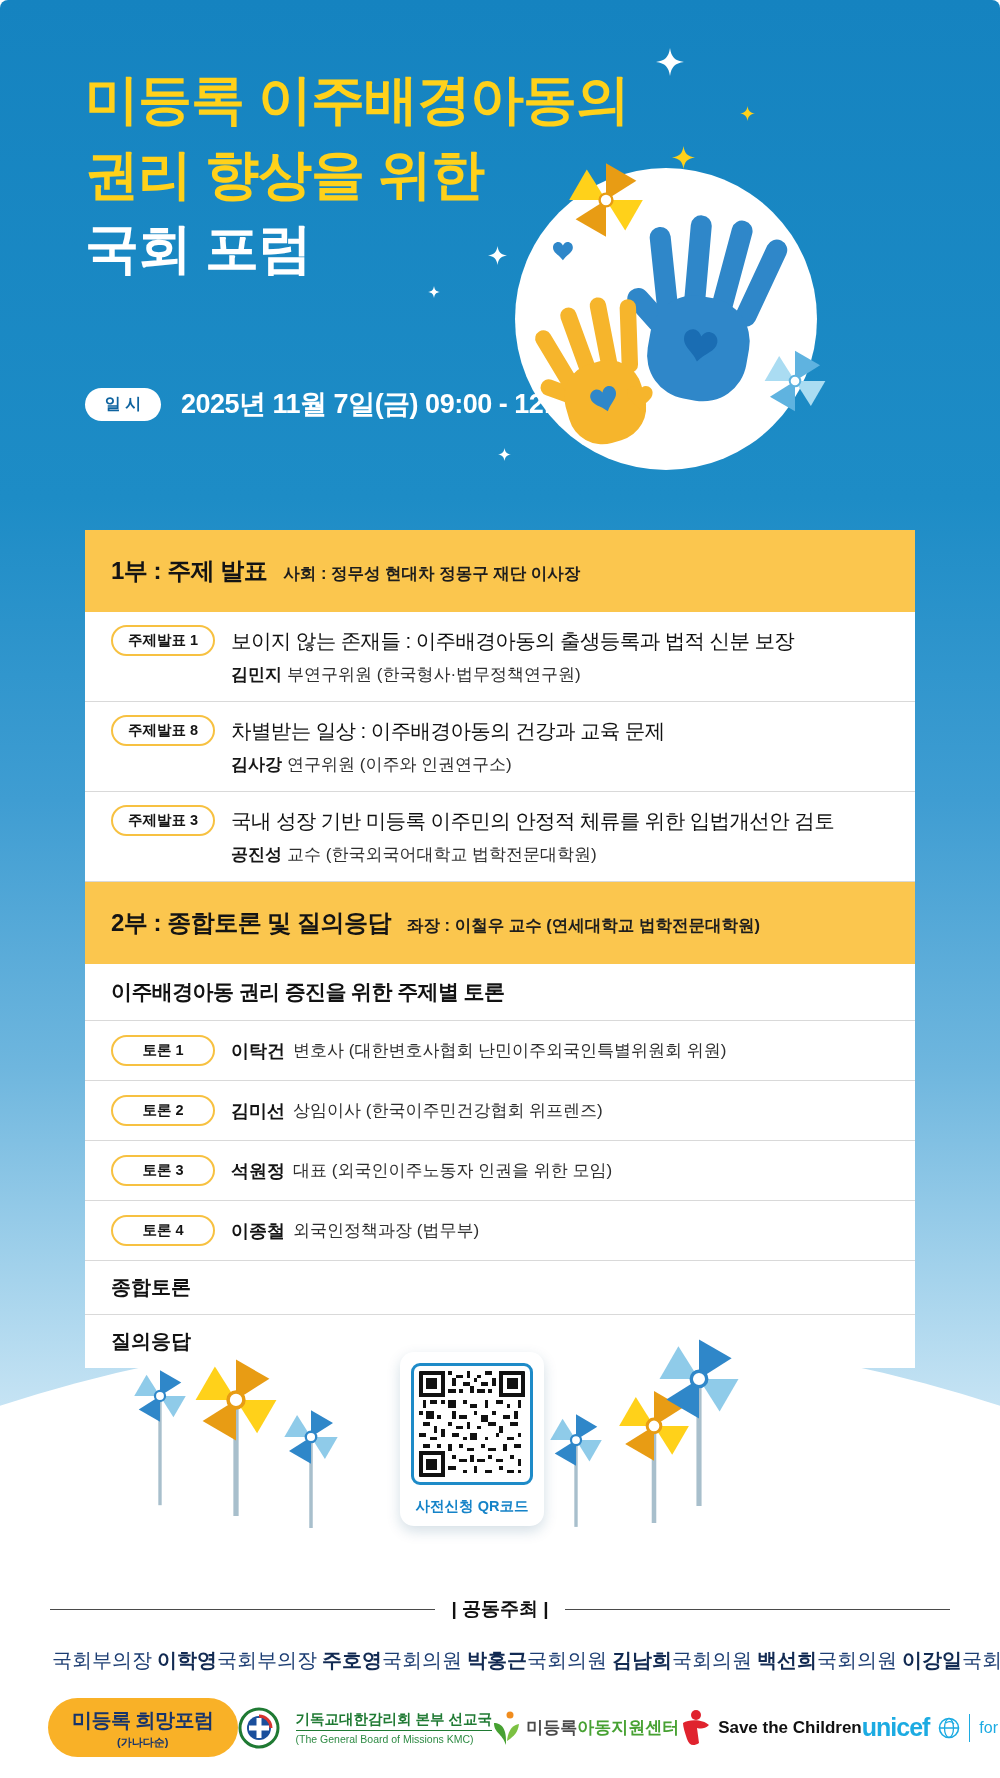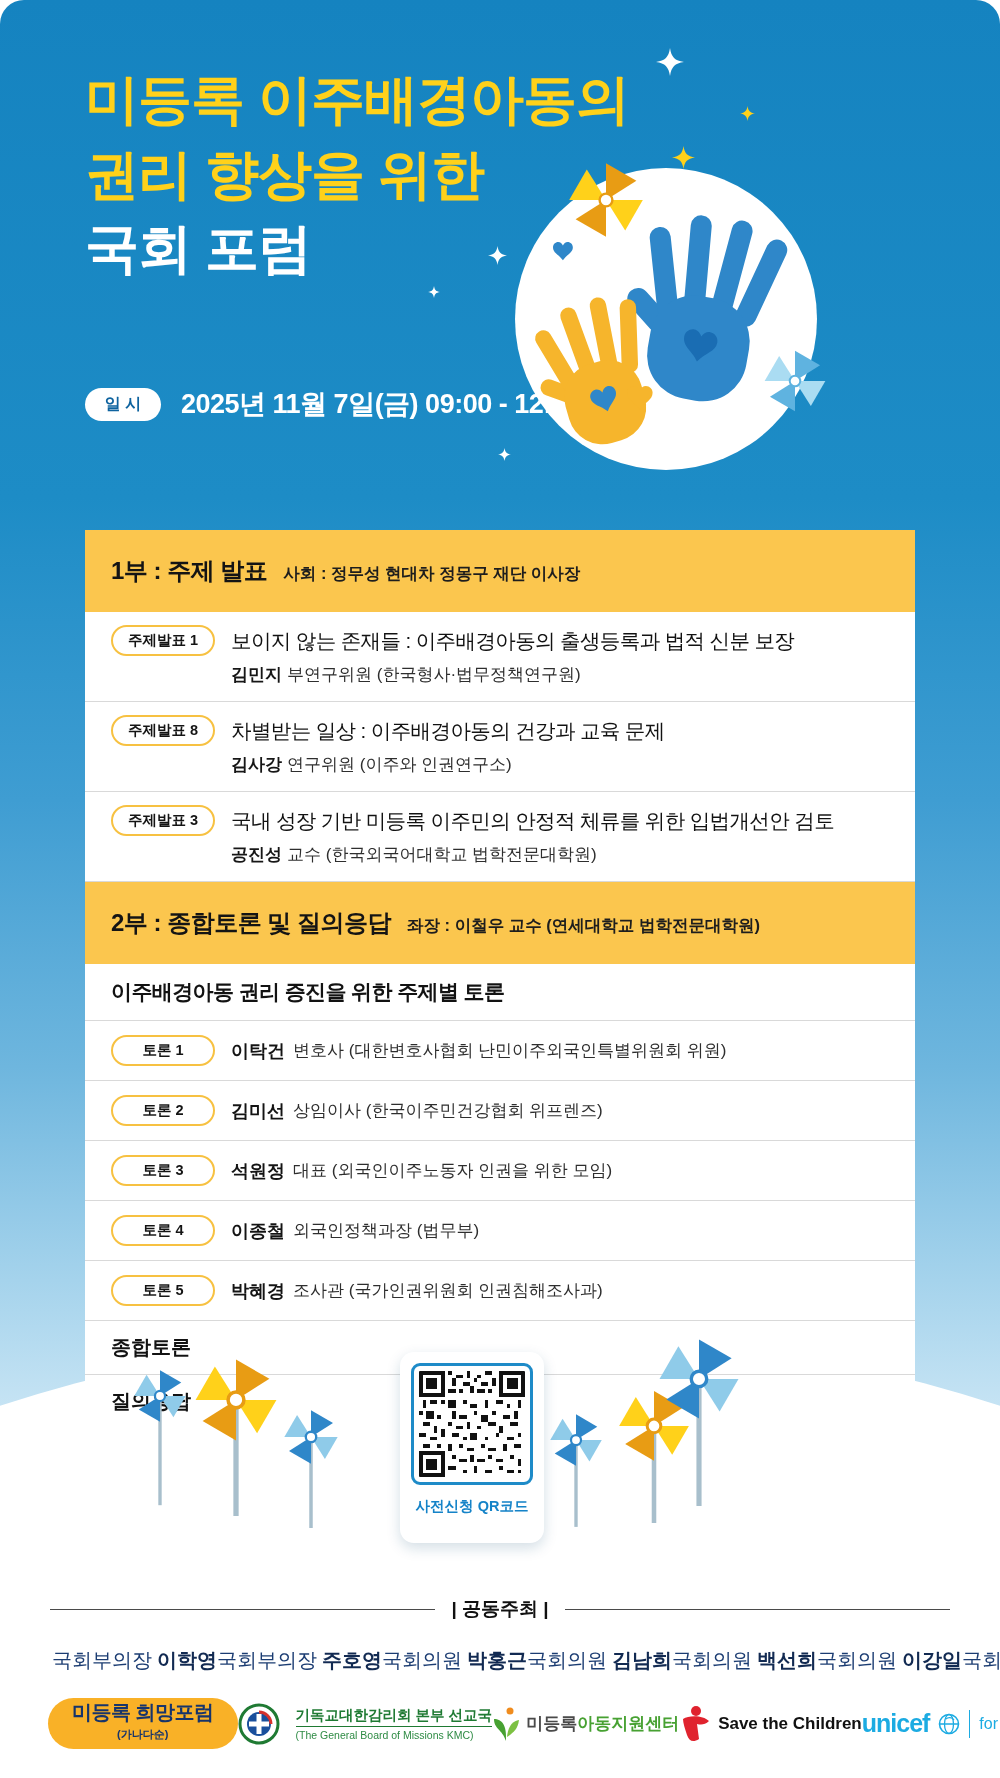--- a/index.html
+++ b/index.html
@@ -1,19 +1,19 @@
 <!DOCTYPE html>
 <html><head>
 <meta charset="utf-8">
 <style>
   * { box-sizing: border-box; margin: 0; padding: 0; }
   body { background:#ffffff; font-family:"Liberation Sans","DejaVu Sans",sans-serif; }
   .poster {
     position:relative; width:1000px; height:1778px; margin:0 auto;
-    border-radius:24px; overflow:hidden;
+    border-radius:8px; overflow:hidden;
     background:linear-gradient(180deg,#1583c0 0%,#1d8cc6 28%,#3f9dd2 45%,#6eb6de 60%,#a5d3ec 72%,#d3eaf7 82%,#eef8fd 90%,#ffffff 100%);
   }
   .dome { position:absolute; top:1330px; left:-400px; width:1800px; height:900px; background:#ffffff; border-radius:50%; }
 
   
   .title-block { position:absolute; left:85px; top:62px; }
   .title-line { font-size:54px; font-weight:800; color:#ffd11a; line-height:1.38; letter-spacing:-1px; white-space:nowrap; }
   .title-line.white { color:#ffffff; }
   .meta-block { position:absolute; left:85px; top:386px; }
   .meta-row { display:flex; align-items:center; margin-bottom:13px; }
@@ -37,37 +37,37 @@
   .pres-row2 { margin:7px 0 0 120px; font-size:17px; color:#2e2e2e; white-space:nowrap; }
   .speaker { font-weight:800; color:#161616; margin-right:5px; }
   .subtitle-row { padding:14px 26px; font-size:21px; font-weight:800; color:#121212; border-bottom:1px solid #d9d9d9; letter-spacing:-0.6px; }
   .disc-row { display:flex; align-items:center; gap:16px; padding:14px 26px; border-bottom:1px solid #d9d9d9; }
   .disc-name { font-size:18px; font-weight:800; color:#141414; white-space:nowrap; }
   .disc-affil { font-size:17px; color:#2e2e2e; margin-left:-8px; white-space:nowrap; }
   .closing-row { padding:13px 26px; font-size:20px; font-weight:800; color:#121212; border-bottom:1px solid #d9d9d9; }
   .closing-row.last { border-bottom:none; }
 
   
-  .qr-card { position:absolute; left:400px; top:1352px; width:144px; background:#ffffff; border-radius:14px; padding:11px 11px 27px; box-shadow:0 5px 14px rgba(10,70,110,0.18); text-align:center; }
+  .qr-card { position:absolute; left:400px; top:1352px; width:144px; background:#ffffff; border-radius:14px; padding:11px 11px 10px; box-shadow:0 5px 14px rgba(10,70,110,0.18); text-align:center; }
   .qr-frame { width:122px; height:122px; border:3px solid #1e8bc8; border-radius:9px; padding:5px; background:#ffffff; }
   .qr-label { margin-top:8px; font-size:14.5px; font-weight:800; color:#1583c8; white-space:nowrap; }
 
   
   .pinwheel { position:absolute; }
 
   
   .cohost-divider { position:absolute; top:1596px; left:50px; width:900px; display:flex; align-items:center; gap:16px; }
   .divider-line { flex:1; height:1px; background:#4a4a4a; }
   .cohost-heading { font-size:19px; font-weight:800; color:#111111; white-space:nowrap; }
   .cohost-row { position:absolute; top:1636px; left:52px; width:896px; display:flex; align-items:center; justify-content:space-between; }
   .cohost { white-space:nowrap; font-size:20px; color:#1b3c72; }
   .cohost-role { font-weight:500; }
   .cohost-name { font-weight:800; color:#122a52; margin-left:5px; }
   .logo-row { position:absolute; top:1698px; left:48px; width:904px; display:flex; align-items:center; justify-content:space-between; }
-  .logo-forum { background:#f9b127; border-radius:34px; padding:1px 24px 7px; text-align:center; }
+  .logo-forum { background:#f9b127; border-radius:34px; padding:9px 24px 7px; text-align:center; }
   .logo-forum-label { font-size:20px; font-weight:800; color:#17346b; letter-spacing:-0.5px; white-space:nowrap; }
   .logo-forum-sub { font-size:11px; font-weight:600; color:#17346b; margin-top:1px; }
   .logo-kmc { display:flex; align-items:center; gap:16px; }
   .kmc-line1 { font-size:14.5px; font-weight:800; color:#1f7a33; border-bottom:1px solid #1f7a33; padding-bottom:1px; white-space:nowrap; }
   .kmc-line2 { font-size:10.5px; color:#2e8b44; margin-top:2px; white-space:nowrap; }
   .logo-center { display:flex; align-items:center; gap:6px; font-size:17px; white-space:nowrap; }
   .center-prefix { color:#4a4a4a; font-weight:700; }
   .center-suffix { color:#47a132; font-weight:800; }
   .logo-save { display:flex; align-items:center; gap:7px; }
   .save-label { font-size:17px; font-weight:800; color:#111111; white-space:nowrap; }
@@ -216,25 +216,20 @@
     </div>
     <div class="disc-row">
       <span class="badge">토론 3</span>
       <span class="disc-name">석원정</span>
       <span class="disc-affil">대표 (외국인이주노동자 인권을 위한 모임)</span>
     </div>
     <div class="disc-row">
       <span class="badge">토론 4</span>
       <span class="disc-name">이종철</span>
       <span class="disc-affil">외국인정책과장 (법무부)</span>
-    </div>
-    <div class="disc-row">
-      <span class="badge">토론 5</span>
-      <span class="disc-name">박혜경</span>
-      <span class="disc-affil">조사관 (국가인권위원회 인권침해조사과)</span>
     </div>
 
     <div class="closing-row">종합토론</div>
     <div class="closing-row last">질의응답</div>
   </div>
 
   <svg class="pinwheel" style="left:132px;top:1368px" width="56" height="140" viewBox="0 0 100 250">
     <rect x="47" y="55" width="6" height="190" fill="#a8bfcc"></rect>
     <path d="M50 50 L50 4 L88 26 Z" fill="#2f87c9"></path>
       <path d="M50 50 L96 50 L74 88 Z" fill="#8fcbe9"></path>

